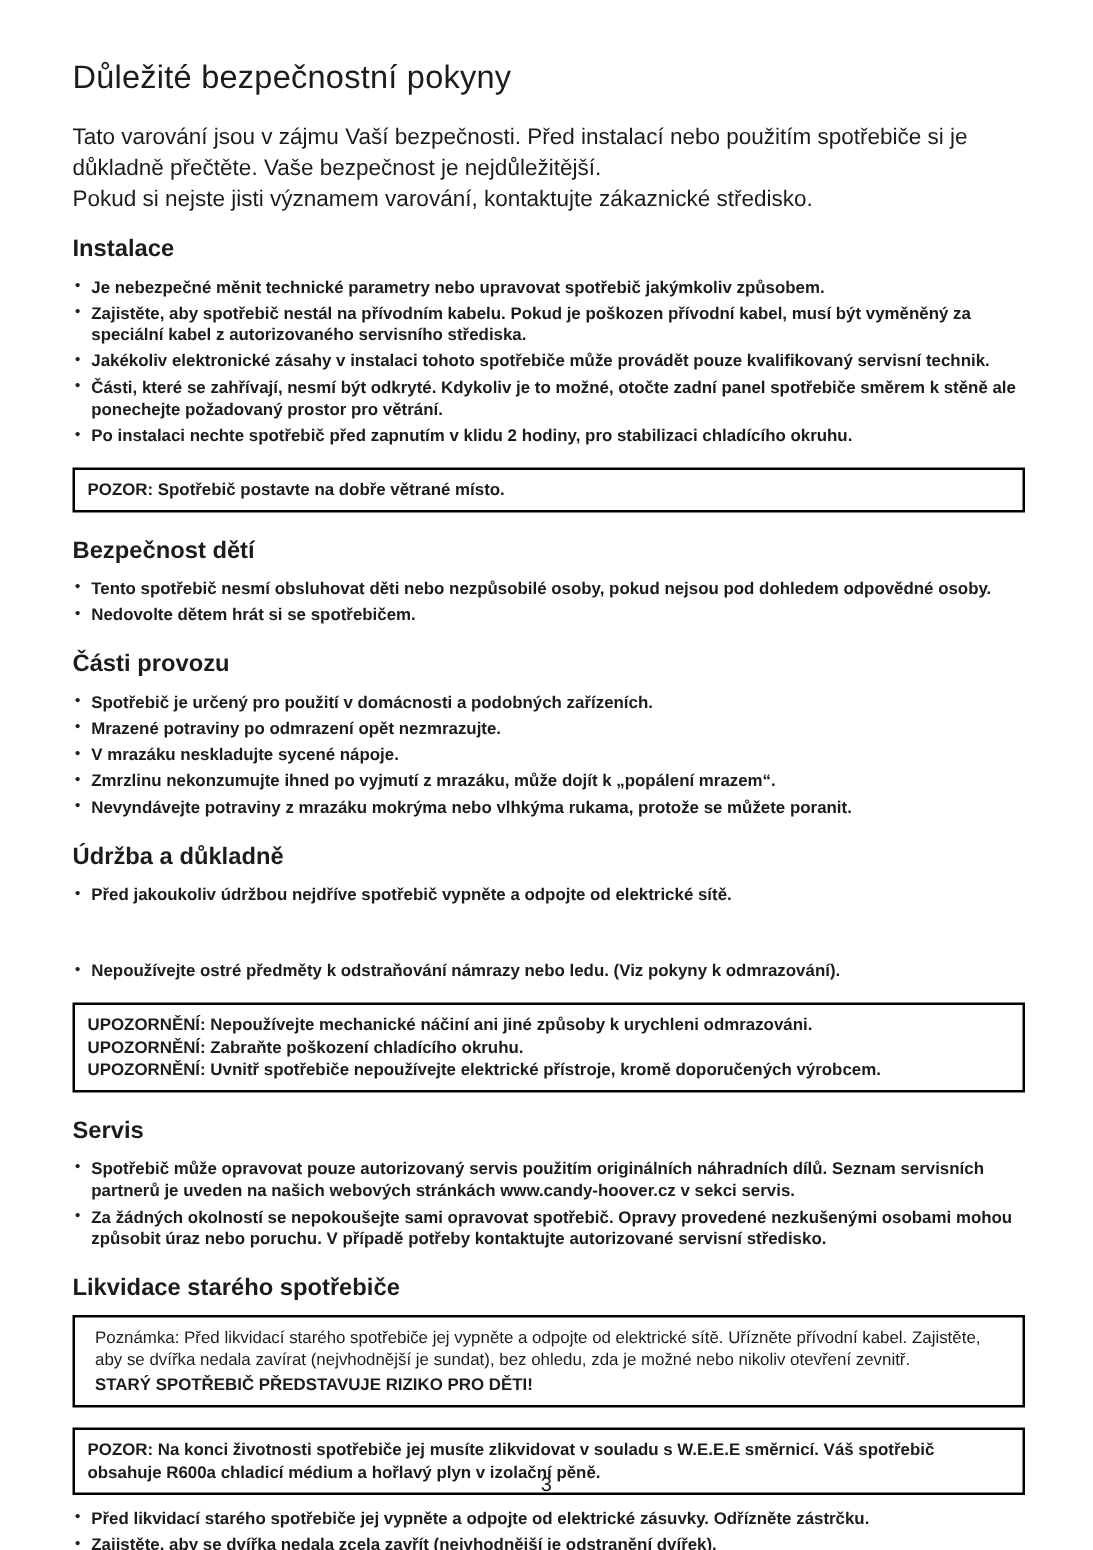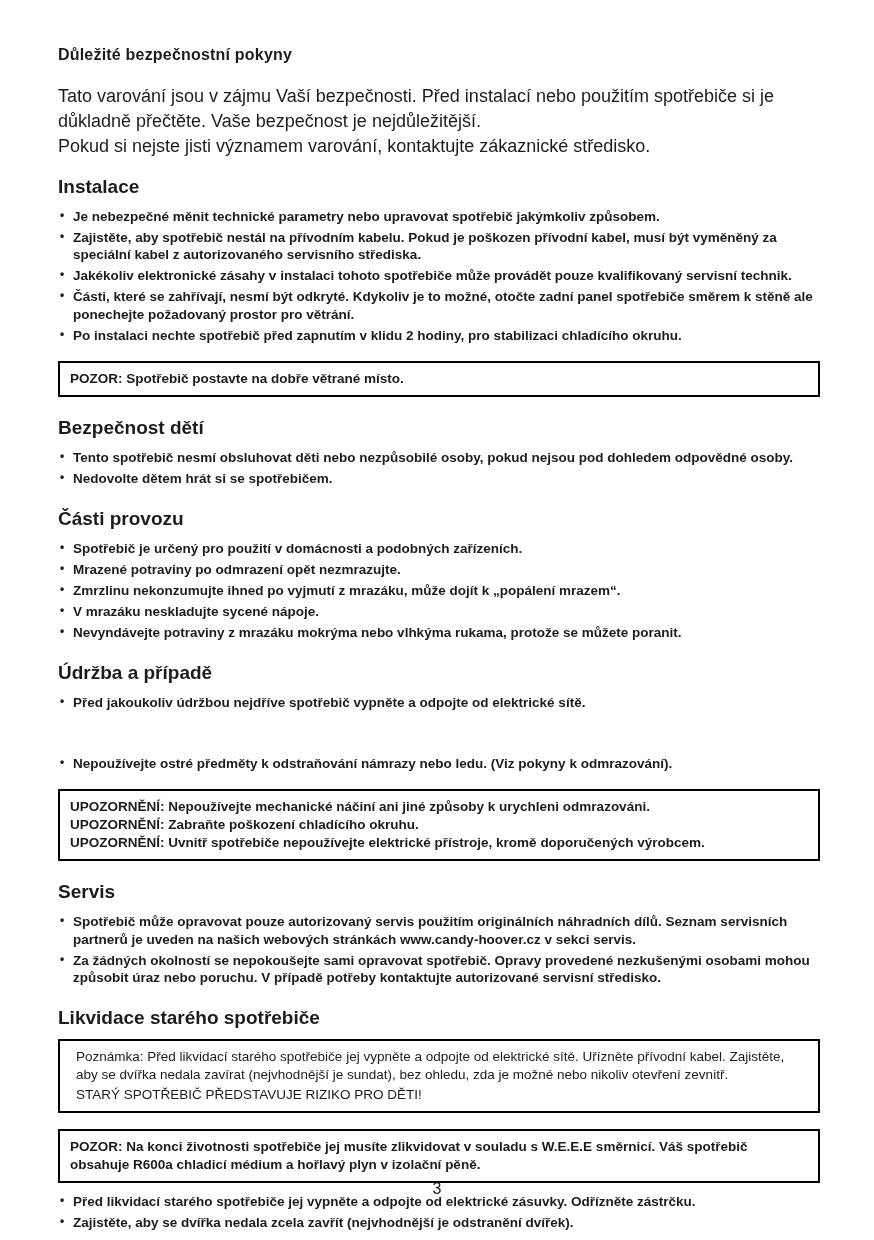--- a/index.html
+++ b/index.html
@@ -5,41 +5,41 @@
   * { margin:0; padding:0; box-sizing:border-box; }
   html, body { background:#ffffff; }
   body {
     width:874px; height:1240px;
     font-family:"Liberation Sans", sans-serif;
     color:#1c1c1c;
     position:relative;
     overflow:hidden;
   }
   .sheet { padding:46px 54px 0 58px; }
-  h1 { font-size:16px; font-weight:bold; margin-bottom:20px; letter-spacing:.2px; }
+  h1 { font-size:26px; font-weight:normal; margin-bottom:20px; letter-spacing:.2px; }
   .intro p { font-size:18px; line-height:1.4; max-width:762px; }
   .columns { display:flex; gap:36px; margin-top:16px;flex-direction:column; }
   .col { flex:1; min-width:0; }
   h2 { font-size:19px; font-weight:bold; margin:20px 0 10px; }
   .col h2:first-child { margin-top:0; }
   ul.bullets { list-style:none; font-size:13.5px; line-height:1.33; }
   ul.bullets li { position:relative; padding-left:15px; margin-bottom:3px;font-weight:bold; }
   ul.bullets li::before { content:"•"; position:absolute; left:2px; top:0; font-size:12px; }
   .first-item { margin-top:4px; }
   .warn-box {
     border:2px solid #000; padding:7px 10px;
     font-size:13.5px; font-weight:bold; line-height:1.33;
     margin:16px 0 10px;
   }
   .note-box {
     border:2px solid #000; padding:7px 16px;
     font-size:13.5px; line-height:1.33;
     margin:6px 0 16px;
   }
-  .note-box .warn-strong { font-weight:normal; display:block; margin-top:2px; }
+  .note-box .warn-strong { font-weight:bold; display:block; margin-top:2px; }
   .box-line { display:block; }
   .footer-note {
     margin-top:16px;
     display:flex; align-items:center; gap:14px;
     padding-left:14px;
   }
   .hand { font-size:32px; line-height:1; flex:0 0 auto; }
   .oval {
     flex:0 0 auto;
     width:238px; min-height:92px;
@@ -86,26 +86,26 @@
       <h2>Bezpečnost dětí</h2>
       <ul class="bullets">
         <li>Tento spotřebič nesmí obsluhovat děti nebo nezpůsobilé osoby, pokud nejsou pod dohledem odpovědné osoby.</li>
         <li>Nedovolte dětem hrát si se spotřebičem.</li>
       </ul>
 
       <h2>Části provozu</h2>
       <ul class="bullets">
         <li>Spotřebič je určený pro použití v domácnosti a podobných zařízeních.</li>
         <li>Mrazené potraviny po odmrazení opět nezmrazujte.</li>
+        <li>V mrazáku neskladujte sycené nápoje.</li>
         <li>Zmrzlinu nekonzumujte ihned po vyjmutí z mrazáku, může dojít k „popálení mrazem“.</li>
-        <li>V mrazáku neskladujte sycené nápoje.</li>
         <li>Nevyndávejte potraviny z mrazáku mokrýma nebo vlhkýma rukama, protože se můžete poranit.</li>
       </ul>
 
-      <h2>Údržba a případě</h2>
+      <h2>Údržba a důkladně</h2>
       <ul class="bullets">
         <li>Před jakoukoliv údržbou nejdříve spotřebič vypněte a odpojte od elektrické sítě.</li>
       </ul>
 
     </div>
 
     <div class="col">
 
       <ul class="bullets first-item">
         <li>Nepoužívejte ostré předměty k odstraňování námrazy nebo ledu. (Viz pokyny k odmrazování).</li>

